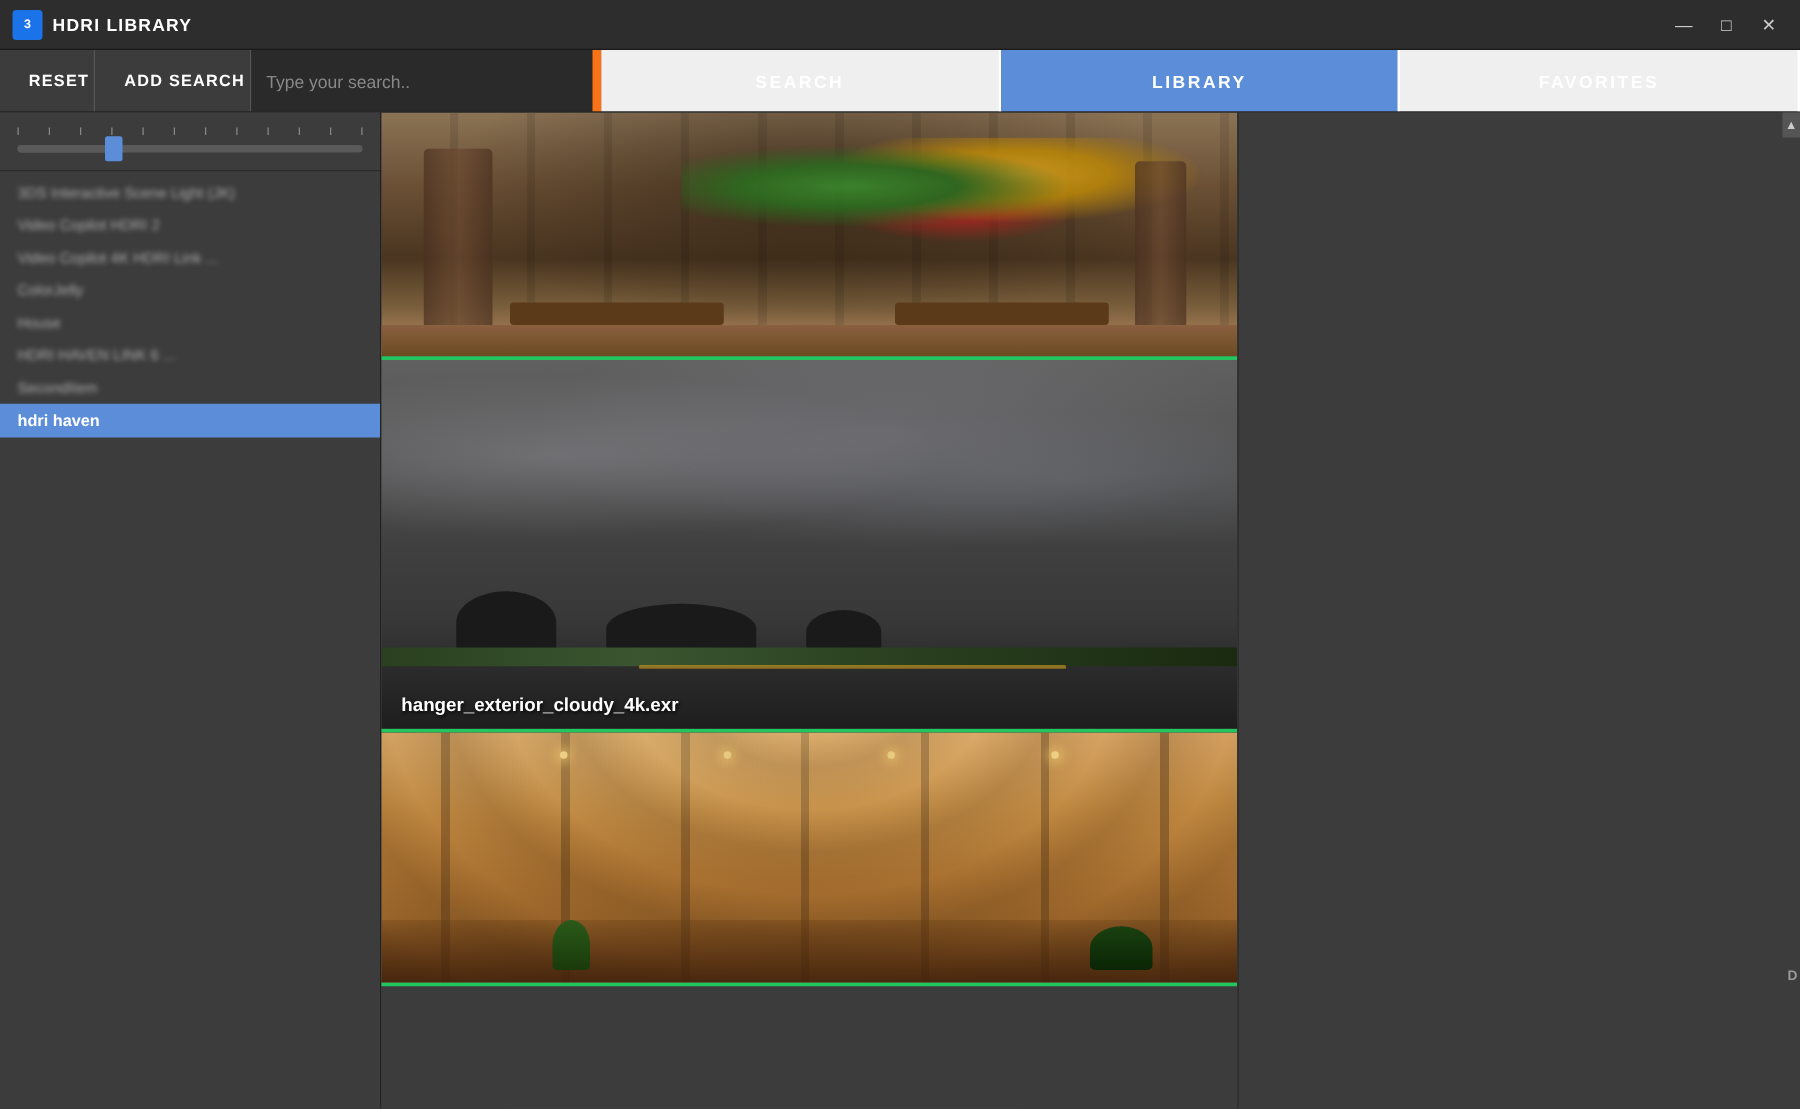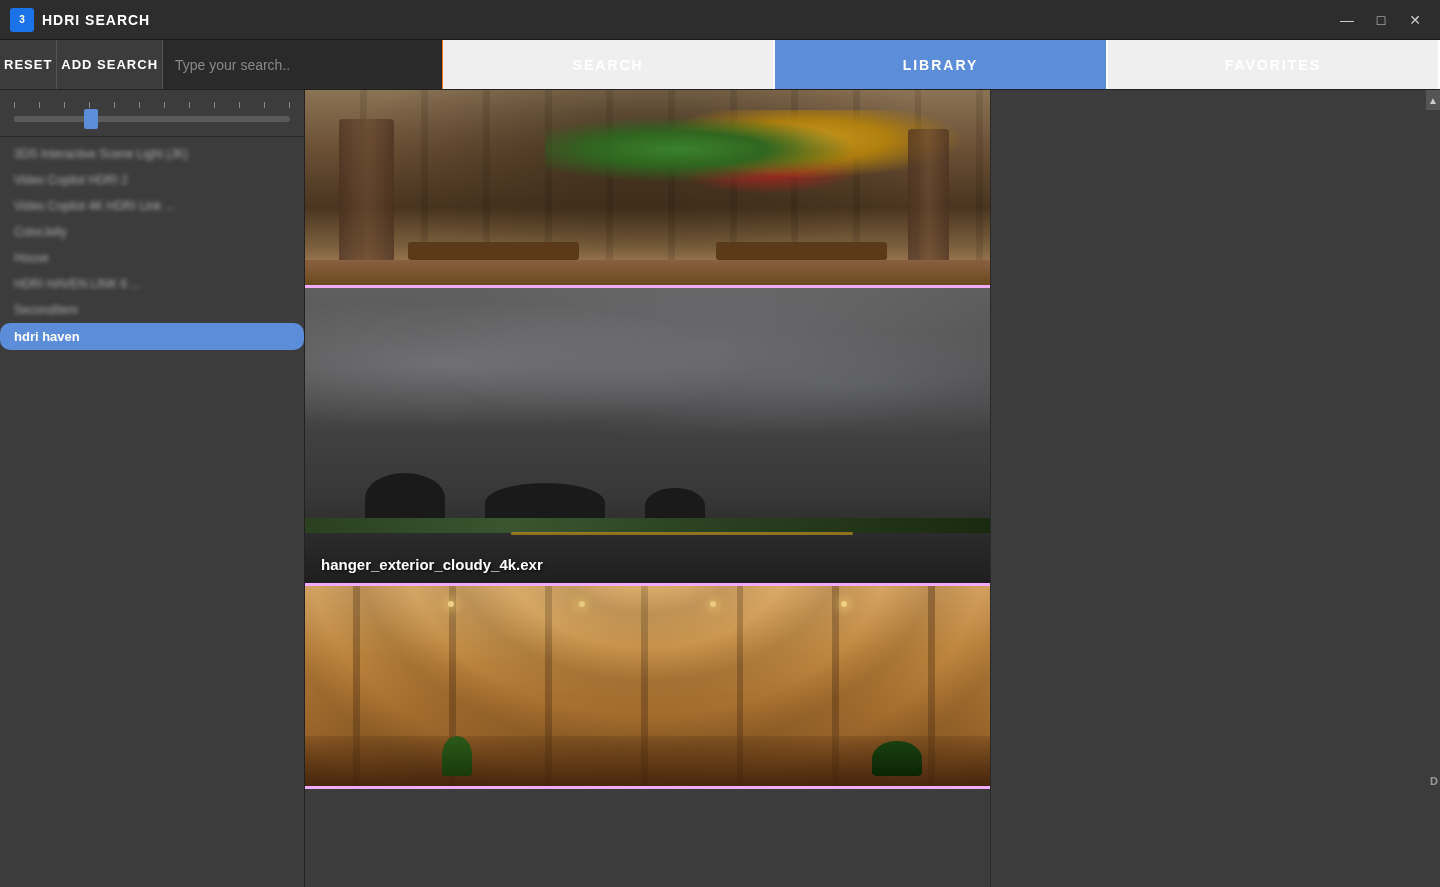--- a/index.html
+++ b/index.html
@@ -74,29 +74,30 @@
       color: #ffffff;
       font-size: 13px;
       font-weight: bold;
       letter-spacing: 1px;
       padding: 0 4px;
       height: 100%;
       background: transparent;
       border: none;
       cursor: pointer;
       border-right: 1px solid #555;
+      margin-left: 19px;
     }
 
     #search-input-wrapper {
       flex: 0 0 280px;
       height: 100%;
       display: flex;
       align-items: center;
       background: #2a2a2a;
-      border-right: 1px solid #f97316;
+      border-right: 7px solid #f97316;
       padding: 0 12px;
     }
     #search-input {
       background: transparent;
       border: none;
       outline: none;
       color: #ccc;
       font-size: 14px;
       width: 100%;
       caret-color: #ccc;
@@ -184,21 +185,20 @@
     }
     .sidebar-item {
       padding: 6px 14px;
       color: #aaa;
       font-size: 12px;
       cursor: pointer;
       white-space: nowrap;
       overflow: hidden;
       text-overflow: ellipsis;
       filter: blur(2px);
-      border-radius: 10px;
     }
     .sidebar-item.active {
       background: #5b8dd9;
       color: #ffffff;
       filter: none;
       font-size: 13px;
       font-weight: bold;
     }
 
     
@@ -215,21 +215,21 @@
       background: #2d2d2d;
     }
     #content-area::-webkit-scrollbar-thumb {
       background: #666;
       border-radius: 2px;
     }
 
     .hdri-card {
       width: 100%;
       position: relative;
-      border-bottom: 3px solid #f0abfc;
+      border-bottom: 3px solid #22c55e;
       overflow: hidden;
     }
     .hdri-image {
       width: 100%;
       display: block;
     }
     .hdri-label {
       position: absolute;
       bottom: 10px;
       left: 16px;
@@ -394,21 +394,21 @@
     }
   </style>
 </head>
 <body>
 
 <div id="title-bar">
   <div id="title-left">
     <div id="app-icon">
       <span>3</span>
     </div>
-    <span id="title-text">HDRI SEARCH</span>
+    <span id="title-text">HDRI LIBRARY</span>
   </div>
   <div id="window-controls">
     <button class="win-btn">—</button>
     <button class="win-btn">□</button>
     <button class="win-btn" id="close-btn">✕</button>
   </div>
 </div>
 
 <div id="toolbar">
   <button id="reset-btn">RESET</button>

